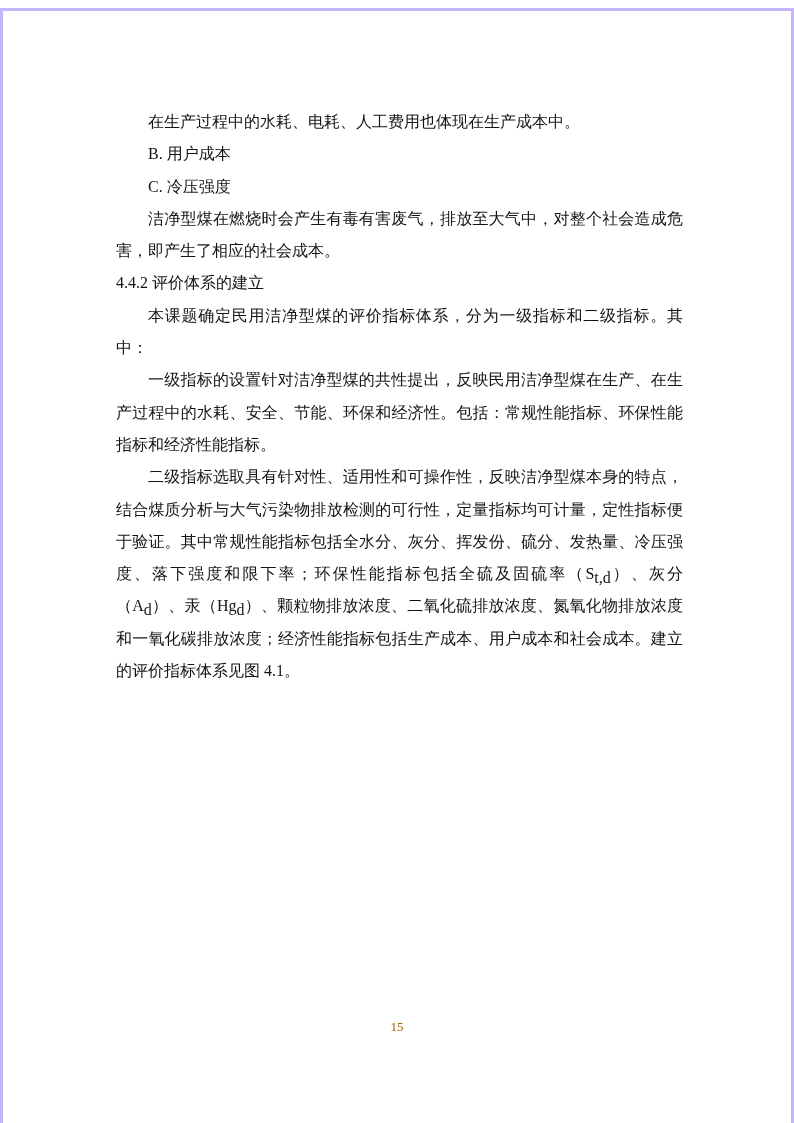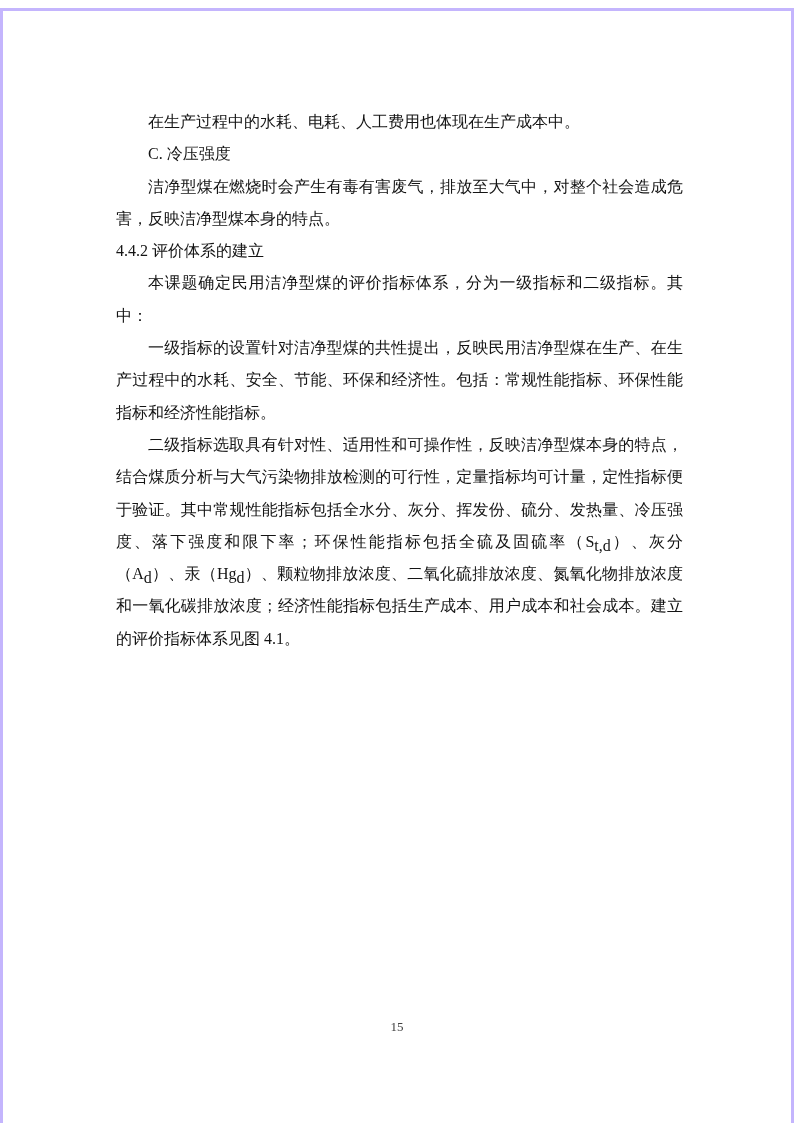--- a/index.html
+++ b/index.html
@@ -42,35 +42,36 @@
     font-size: 16px;
     line-height: 0;
   }
   .footer {
     position: absolute;
     left: 0;
     right: 0;
     top: 1008px;
     text-align: center;
     font-size: 13px;
-    color: #404040;
+    color: #a16207;
   }
 </style>
 </head>
 <body>
 
 <div class="page">
   <main class="content">
     <p class="indent">在生产过程中的水耗、电耗、人工费用也体现在生产成本中。</p>
 
+    <p class="indent">B. 用户成本</p>
 
 
     <p class="indent">C. 冷压强度</p>
 
-    <p class="indent">洁净型煤在燃烧时会产生有毒有害废气，排放至大气中，对整个社会造成危害，反映洁净型煤本身的特点。</p>
+    <p class="indent">洁净型煤在燃烧时会产生有毒有害废气，排放至大气中，对整个社会造成危害，即产生了相应的社会成本。</p>
 
     <h2>4.4.2 评价体系的建立</h2>
 
     <p class="indent">本课题确定民用洁净型煤的评价指标体系，分为一级指标和二级指标。其中：</p>
 
     <p class="indent">一级指标的设置针对洁净型煤的共性提出，反映民用洁净型煤在生产、在生产过程中的水耗、安全、节能、环保和经济性。包括：常规性能指标、环保性能指标和经济性能指标。</p>
 
     <p class="indent"><span>二级指标选取具有针对性、适用性和可操作性，反映洁净型煤本身的特点，结合煤质分析与大气污染物排放检测的可行性，定量指标均可计量，定性指标便于验证。其中常规性能指标包括全水分、灰分、挥发份、硫分、发热量、冷压强度、落下强度和限下率；环保性能指标包括全硫及固硫率（S</span><sub class="subscript">t,d</sub><span>）、灰分（A</span><sub class="subscript">d</sub><span>）、汞（Hg</span><sub class="subscript">d</sub><span>）、颗粒物排放浓度、二氧化硫排放浓度、氮氧化物排放浓度和一氧化碳排放浓度；经济性能指标包括生产成本、用户成本和社会成本。建立的评价指标体系见图 4.1。</span></p>
   </main>
 

